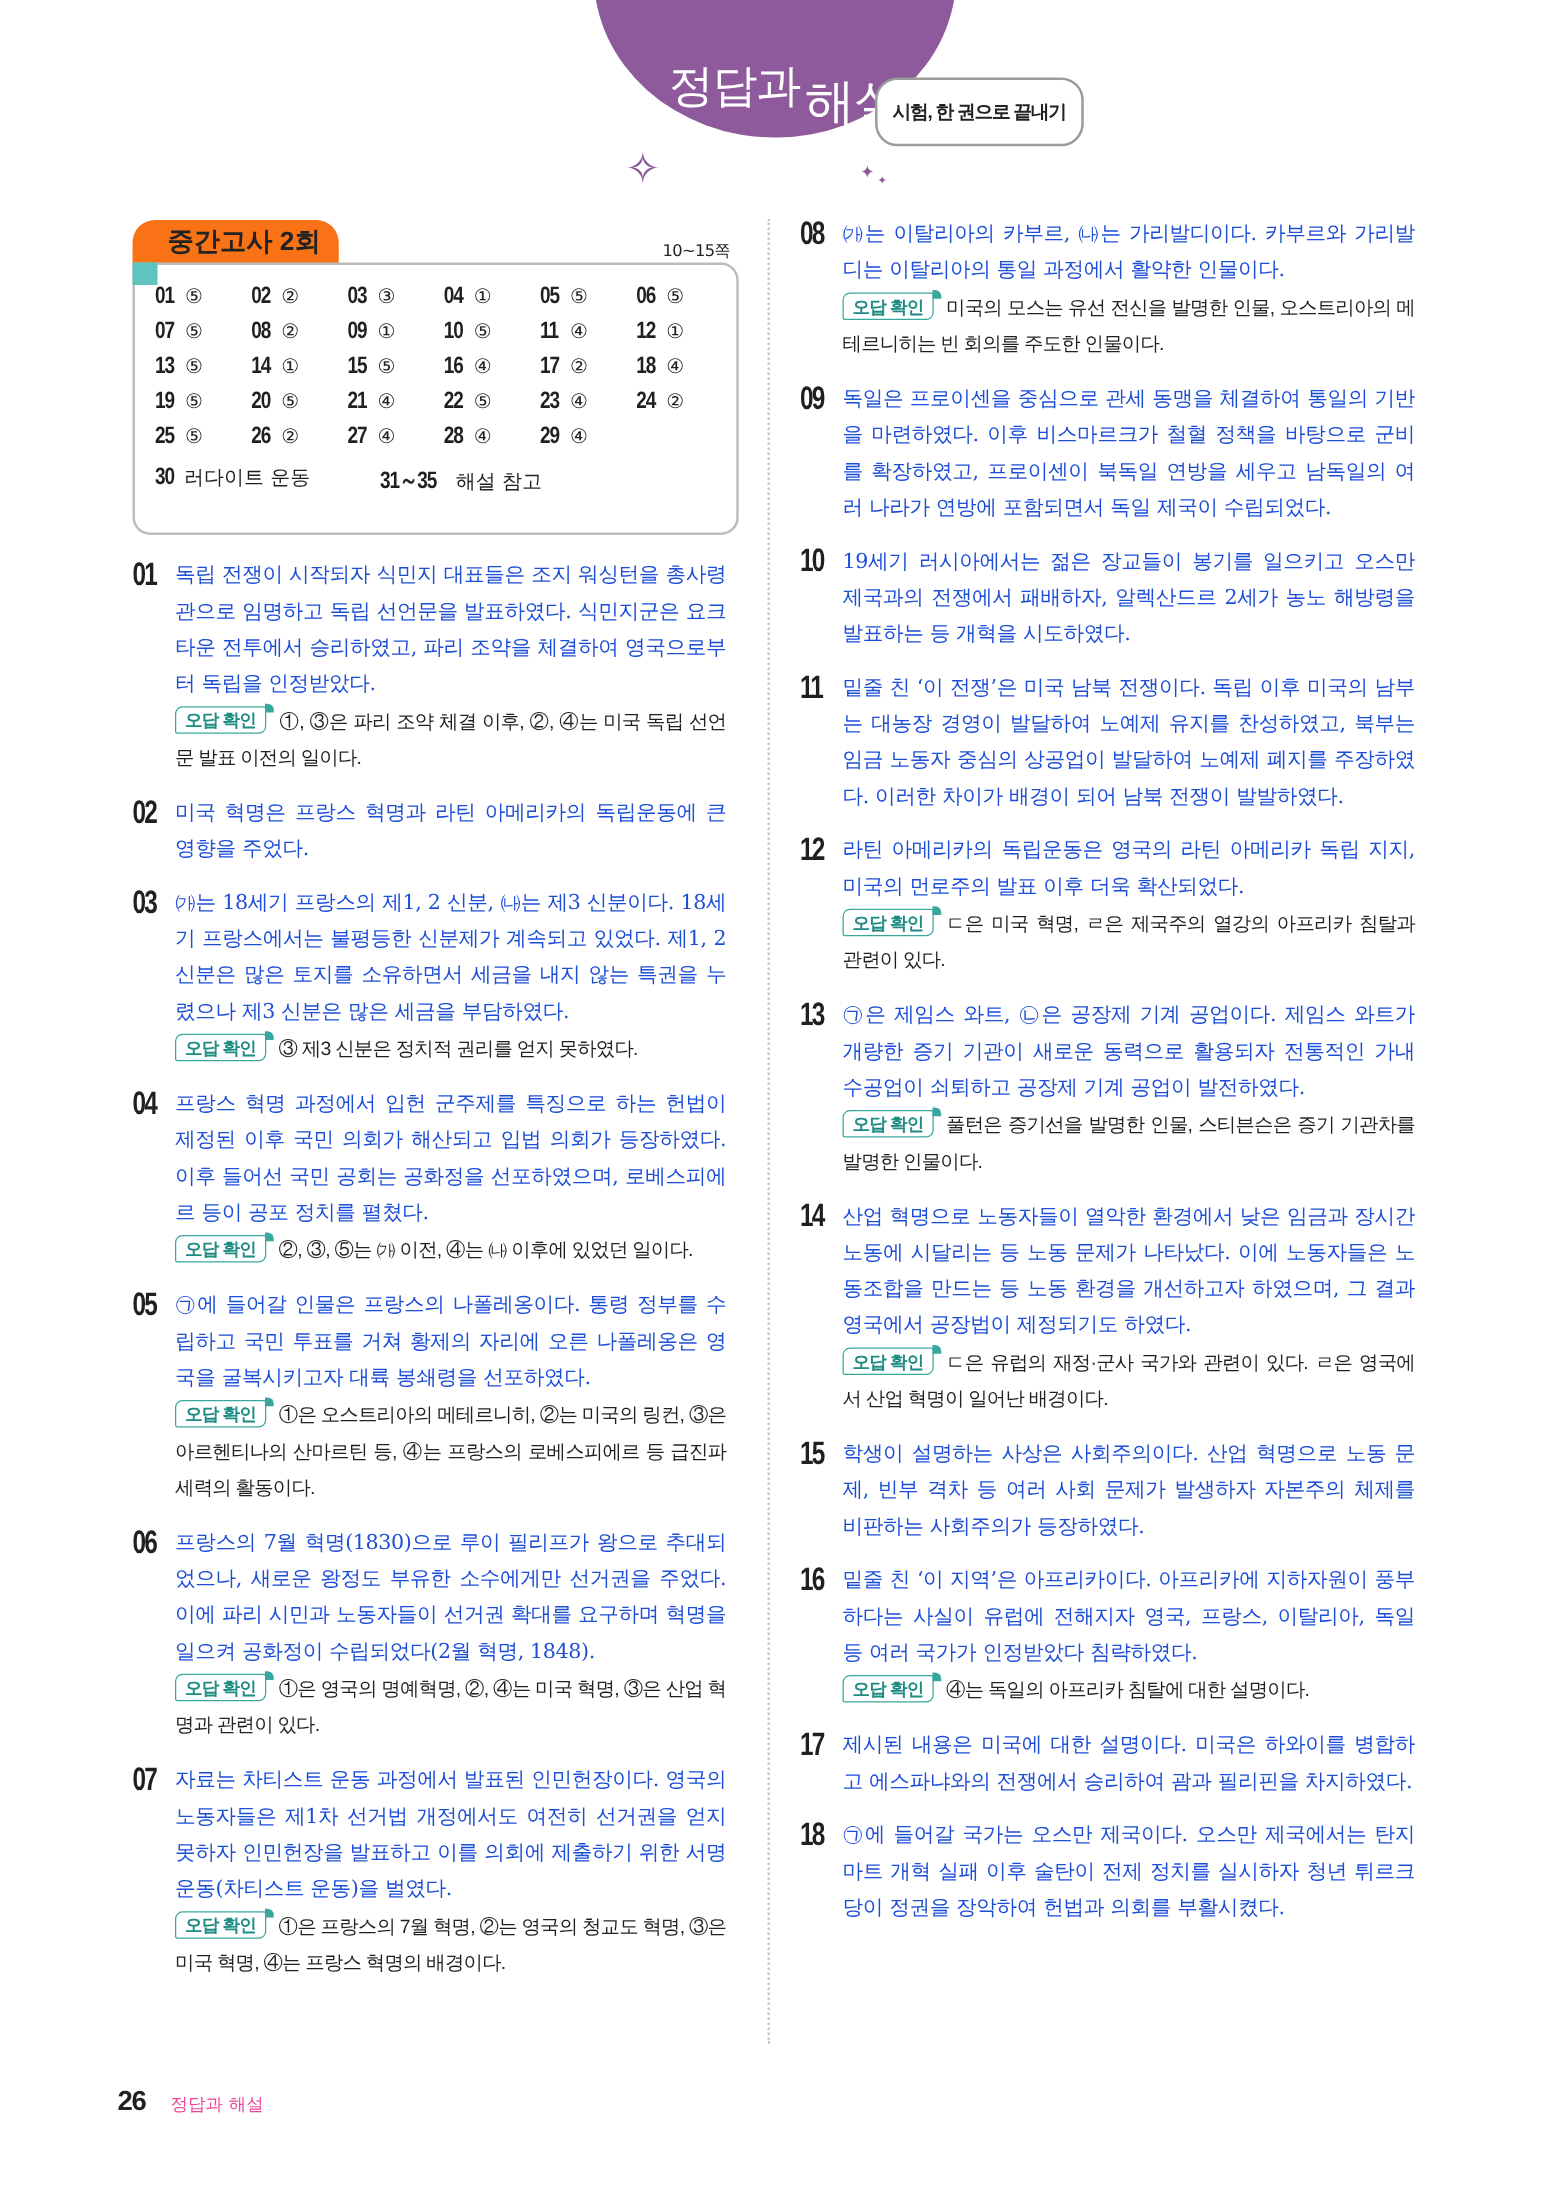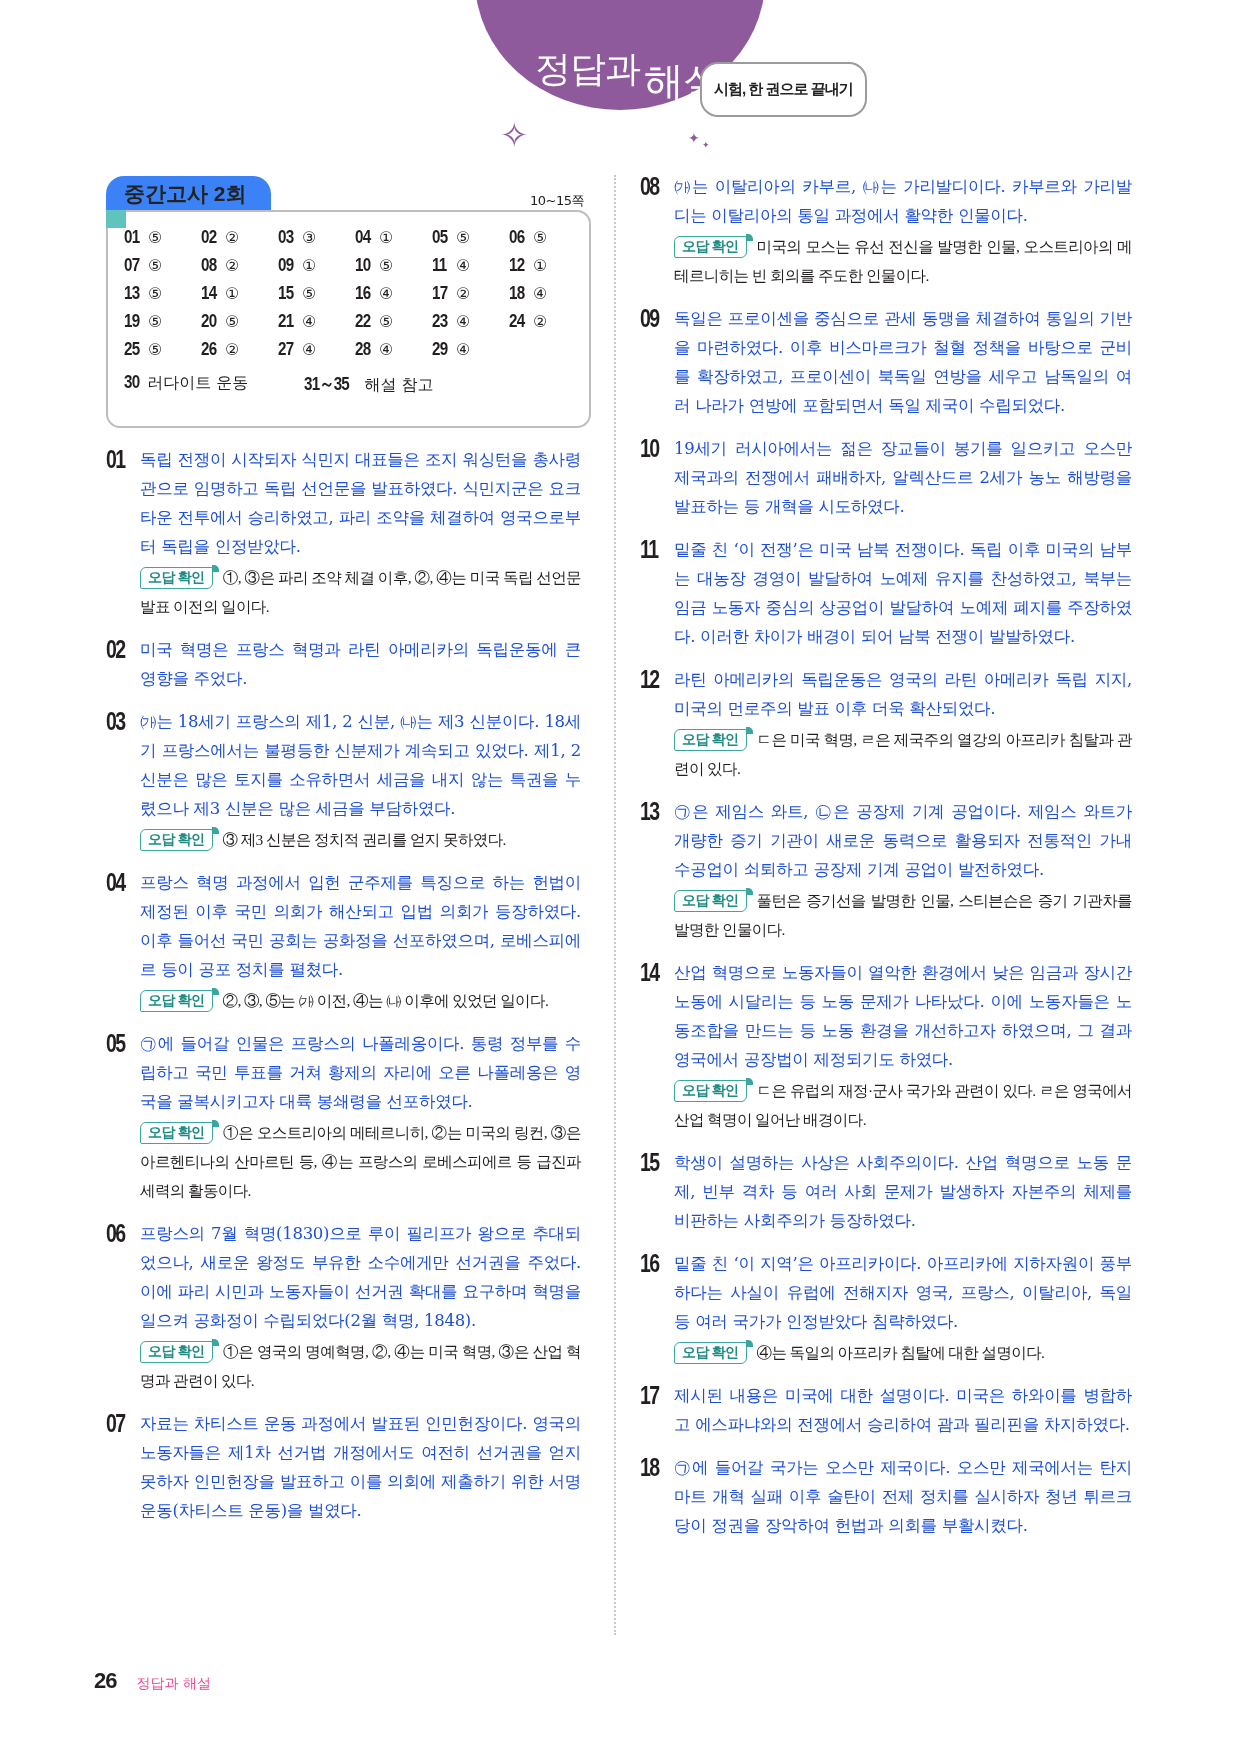--- a/index.html
+++ b/index.html
@@ -23,21 +23,21 @@
     letter-spacing: -1px;
   }
   .sparkle { position: absolute; color: #8e5a9b; }
   .sparkle.s1 { left: 500px; top: 118px; font-size: 34px; line-height: 1; }
   .sparkle.s2 { left: 688px; top: 130px; font-size: 14px; }
   .sparkle.s3 { left: 702px; top: 140px; font-size: 9px; }
 
   
   .ans-tab {
     position: absolute; left: 106px; top: 176px; width: 165px; height: 36px;
-    background: #3b82f6; border-radius: 18px 18px 0 0; padding-left: 18px;
+    background: #f97316; border-radius: 18px 18px 0 0; padding-left: 28px;
     font-family: "Liberation Sans", sans-serif; font-weight: bold; font-size: 21px; line-height: 36px; color: #222;
   }
   .ans-pages { position: absolute; left: 530px; top: 192px; font-size: 13px; color: #222; letter-spacing: -0.5px; }
   .ans-box {
     position: absolute; left: 106px; top: 210px; width: 485px; height: 218px;
     border: 2px solid #bdbdbd; border-radius: 0 14px 14px 14px; padding: 14px 0 0 16px;
   }
   .ans-box::before {
     content: ""; position: absolute; left: -2px; top: -2px; width: 20px; height: 18px;
     background: #5ec4bd; border-radius: 0 0 0 0;
@@ -58,21 +58,21 @@
   .item { position: relative; padding-left: 34px; margin-bottom: 14px; }
   .item-num {
     position: absolute; left: 0; top: 0; font-family: "Liberation Sans", sans-serif; font-weight: bold;
     font-size: 26px; line-height: 29px; letter-spacing: -2px; transform: scaleX(0.75); transform-origin: left;
   }
   .item-body {
     font-family: "DejaVu Serif", "Liberation Serif", serif; font-size: 16.5px; line-height: 29px;
     text-align: justify; letter-spacing: -0.3px; color: #1d4ed8;
   }
   .wrong {
-    font-family: Liberation Serif, serif; font-size: 15.5px; line-height: 29px; letter-spacing: -0.6px;
+    font-family: Liberation Sans, sans-serif; font-size: 15.5px; line-height: 29px; letter-spacing: -0.6px;
     margin-top: 2px; text-align: justify;
   }
   .badge {
     display: inline-block; border: 1.5px solid #3aa79f; border-radius: 6px 2px 6px 2px; color: #1f8c84;
     font-weight: bold; font-size: 14px; line-height: 20px; padding: 0 7px; margin-right: 10px;
     position: relative; vertical-align: 1px; background: #fff;
   }
   .badge::after {
     content: ""; position: absolute; right: -7px; top: -3px; width: 7px; height: 7px; background: #3aa79f;
     border-radius: 0 5px 0 0;
@@ -163,20 +163,21 @@
       <div class="wrong"><span class="badge">오답 확인</span><span>①은 오스트리아의 메테르니히, ②는 미국의 링컨, ③은 아르헨티나의 산마르틴 등, ④는 프랑스의 로베스피에르 등 급진파 세력의 활동이다.</span></div>
     </div>
     <div class="item">
       <div class="item-num">06</div>
     <div class="item-body">프랑스의 7월 혁명(1830)으로 루이 필리프가 왕으로 추대되었으나, 새로운 왕정도 부유한 소수에게만 선거권을 주었다. 이에 파리 시민과 노동자들이 선거권 확대를 요구하며 혁명을 일으켜 공화정이 수립되었다(2월 혁명, 1848).</div>
       <div class="wrong"><span class="badge">오답 확인</span><span>①은 영국의 명예혁명, ②, ④는 미국 혁명, ③은 산업 혁명과 관련이 있다.</span></div>
     </div>
     <div class="item">
       <div class="item-num">07</div>
     <div class="item-body">자료는 차티스트 운동 과정에서 발표된 인민헌장이다. 영국의 노동자들은 제1차 선거법 개정에서도 여전히 선거권을 얻지 못하자 인민헌장을 발표하고 이를 의회에 제출하기 위한 서명 운동(차티스트 운동)을 벌였다.</div>
+      <div class="wrong"><span class="badge">오답 확인</span><span>①은 프랑스의 7월 혁명, ②는 영국의 청교도 혁명, ③은 미국 혁명, ④는 프랑스 혁명의 배경이다.</span></div>
     </div>
   </div>
 <div class="col right" id="col-right">
     <div class="item">
       <div class="item-num">08</div>
     <div class="item-body">㈎는 이탈리아의 카부르, ㈏는 가리발디이다. 카부르와 가리발디는 이탈리아의 통일 과정에서 활약한 인물이다.</div>
       <div class="wrong"><span class="badge">오답 확인</span><span>미국의 모스는 유선 전신을 발명한 인물, 오스트리아의 메테르니히는 빈 회의를 주도한 인물이다.</span></div>
     </div>
     <div class="item">
       <div class="item-num">09</div>

